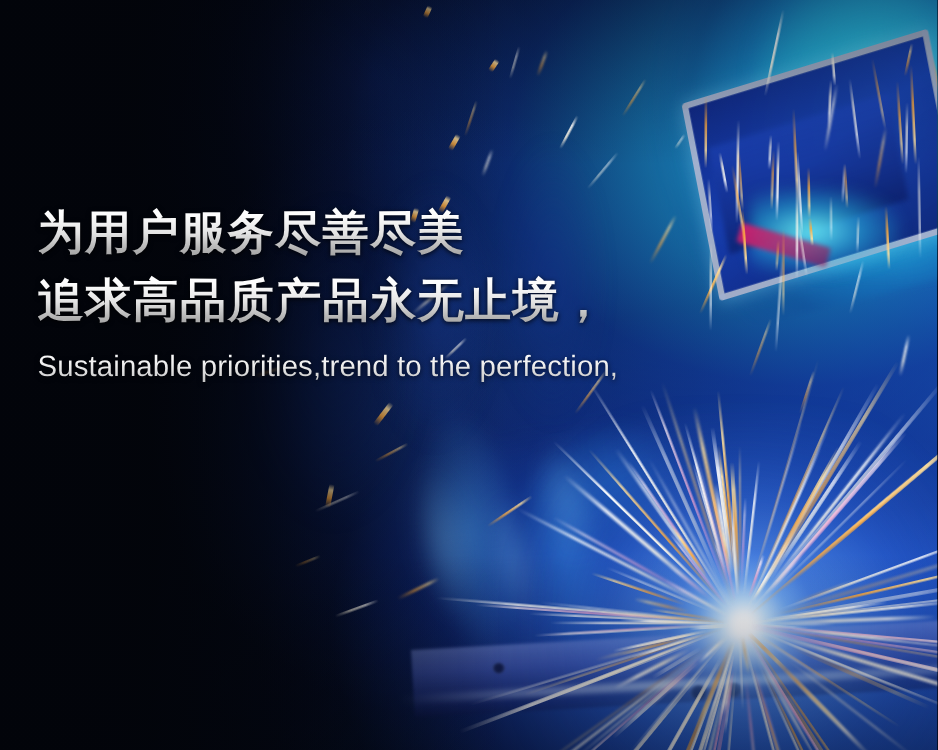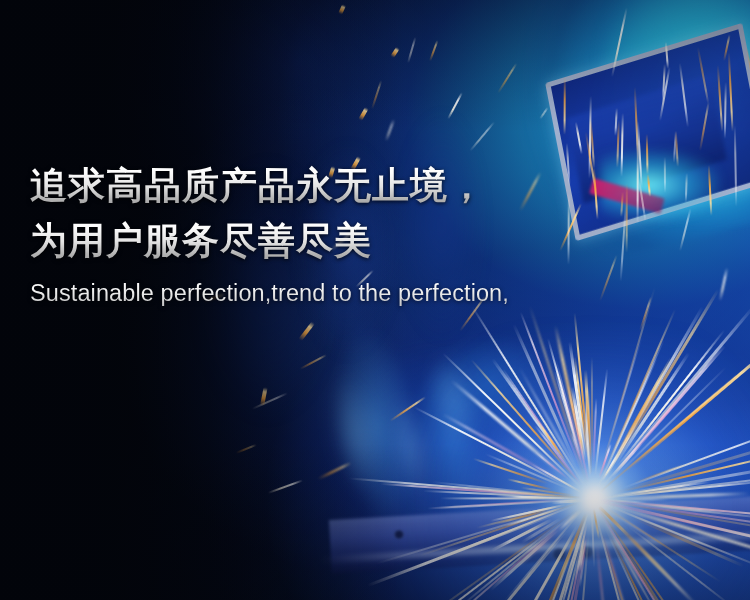--- a/index.html
+++ b/index.html
@@ -557,21 +557,21 @@
       <div class="spark orange" style="left: 352px; top: 168px; width: 15.1353px; height: 4px; border-radius: 3px; opacity: 0.95; transform: rotate(-60.6304deg); filter: blur(0.6px);"></div>
       <div class="spark orange" style="left: 300px; top: 338px; width: 22.1692px; height: 4px; border-radius: 3px; opacity: 0.95; transform: rotate(-52.5816deg); filter: blur(0.6px);"></div>
       <div class="spark orange" style="left: 262px; top: 404px; width: 19.036px; height: 4px; border-radius: 3px; opacity: 0.95; transform: rotate(-79.0102deg); filter: blur(0.6px);"></div>
       <div class="spark orange" style="left: 340px; top: 12px; width: 10.0751px; height: 4px; border-radius: 3px; opacity: 0.95; transform: rotate(-65.4292deg); filter: blur(0.6px);"></div>
     </div>
 
   <div class="bg-layer vignette"></div>
 
   <div id="copy">
     <div id="cn-block">
+      <div class="cn-line">为用户服务尽善尽美</div>
       <div class="cn-line">追求高品质产品永无止境，</div>
-      <div class="cn-line">为用户服务尽善尽美</div>
     </div>
     <div id="en-block">
-      <div class="en-line">Sustainable perfection,trend to the perfection,</div>
+      <div class="en-line">Sustainable priorities,trend to the perfection,</div>
     </div>
   </div>
 
 </div>
 
 </body></html>

